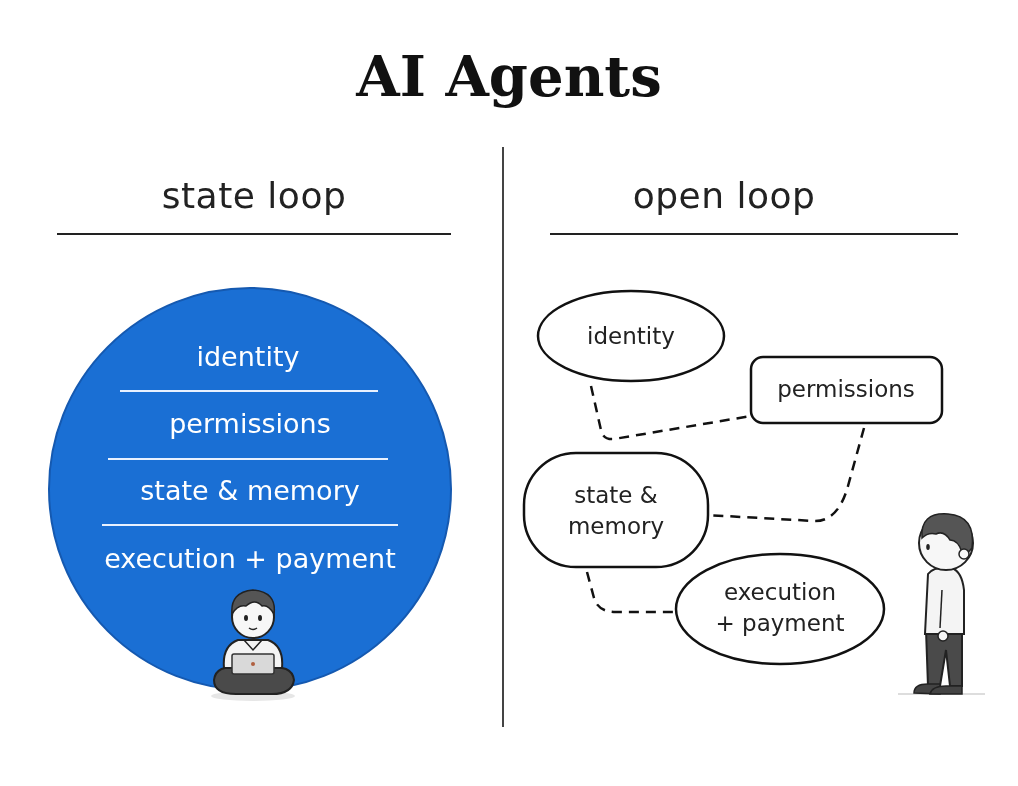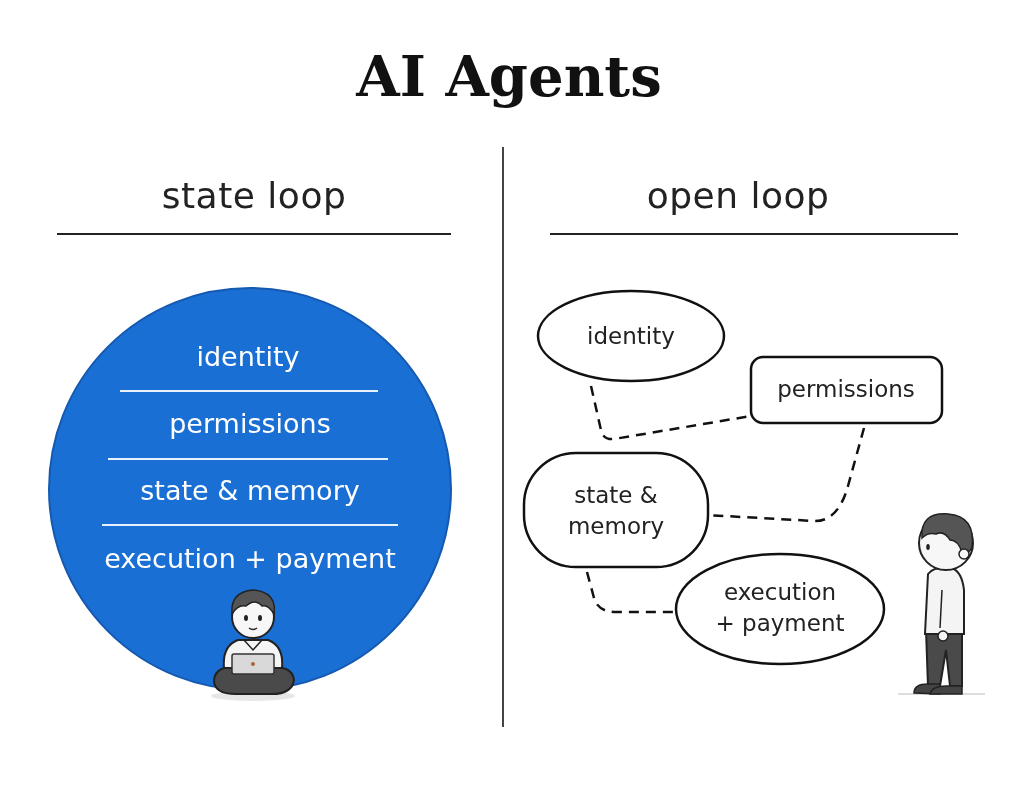--- a/index.html
+++ b/index.html
@@ -8,21 +8,21 @@
       position: absolute; left: 0; top: 48px; width: 1018px; text-align: center;
       font-family: "DejaVu Serif", "Liberation Serif", serif; font-weight: bold;
       font-size: 56px; color: #111; letter-spacing: 0px; line-height: 1;
     }
     .section-heading {
       position: absolute; top: 178px; text-align: center;
       font-family: "DejaVu Sans", sans-serif; font-size: 36px; color: #222; line-height: 1;
       letter-spacing: 0.5px;
     }
     .h-left { left: 57px; width: 394px; }
-    .h-right { left: 534px; width: 408px; }
+    .h-right { left: 520px; width: 408px; }
     .rule { position: absolute; height: 2px; background: #222; }
     .rule-left { left: 57px; top: 233px; width: 394px; }
     .rule-right { left: 550px; top: 233px; width: 408px; }
     .divider { position: absolute; left: 502px; top: 147px; width: 2px; height: 580px; background: #444; }
     svg.scene { position: absolute; left: 0; top: 0; }
     .circle-label { font-family: "DejaVu Sans", sans-serif; font-size: 27px; fill: #ffffff; }
     .node-label { font-family: "DejaVu Sans", sans-serif; font-size: 23px; fill: #222; }
   </style>
 </head>
 <body>

